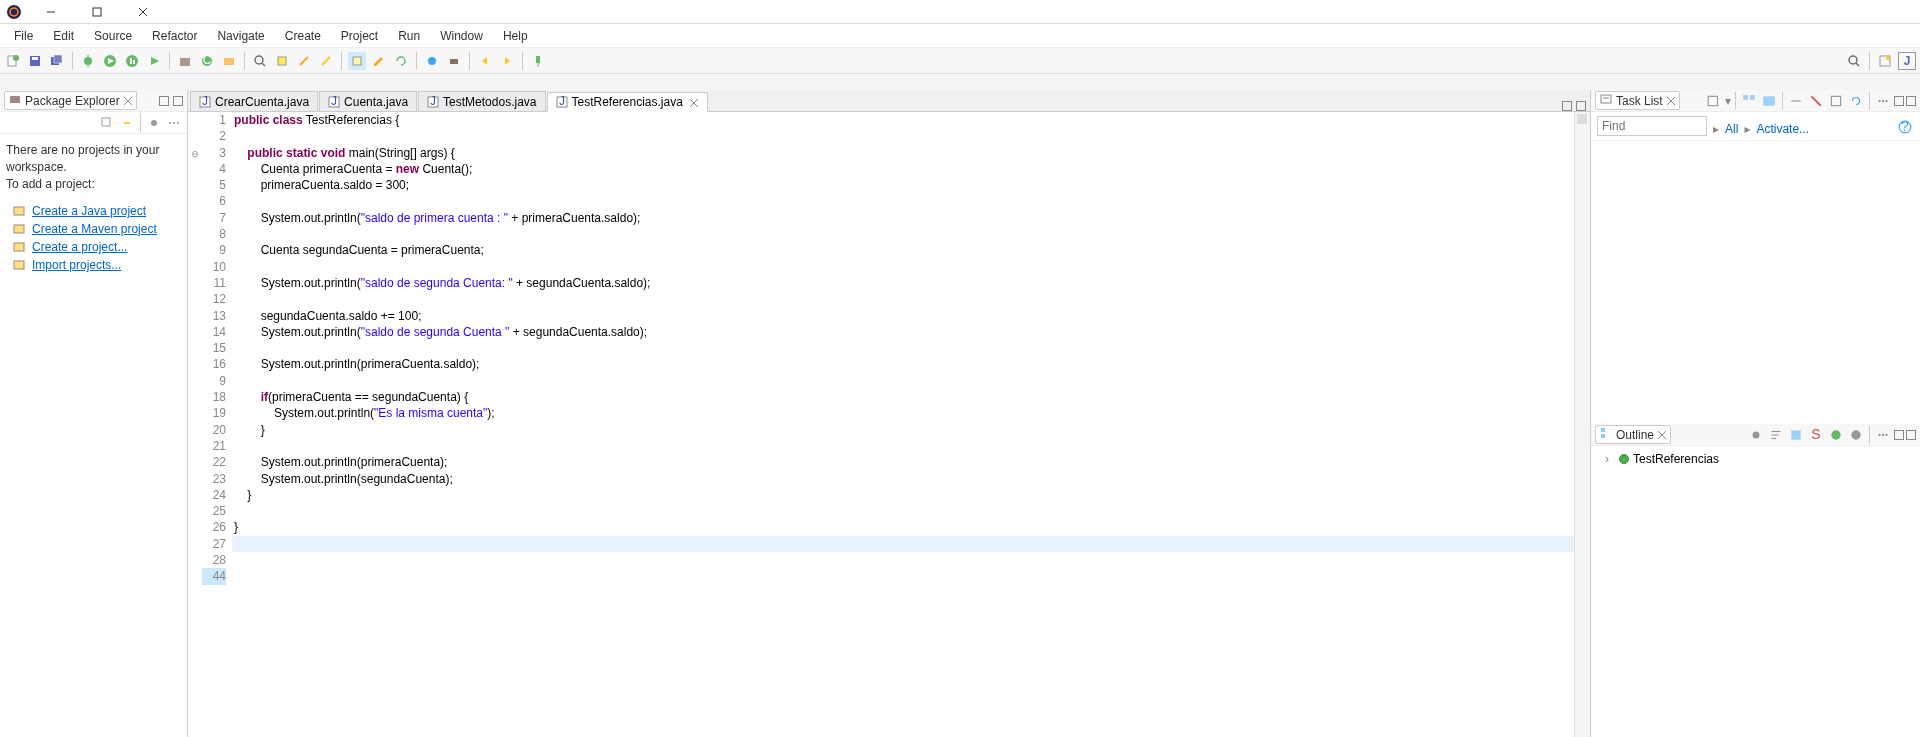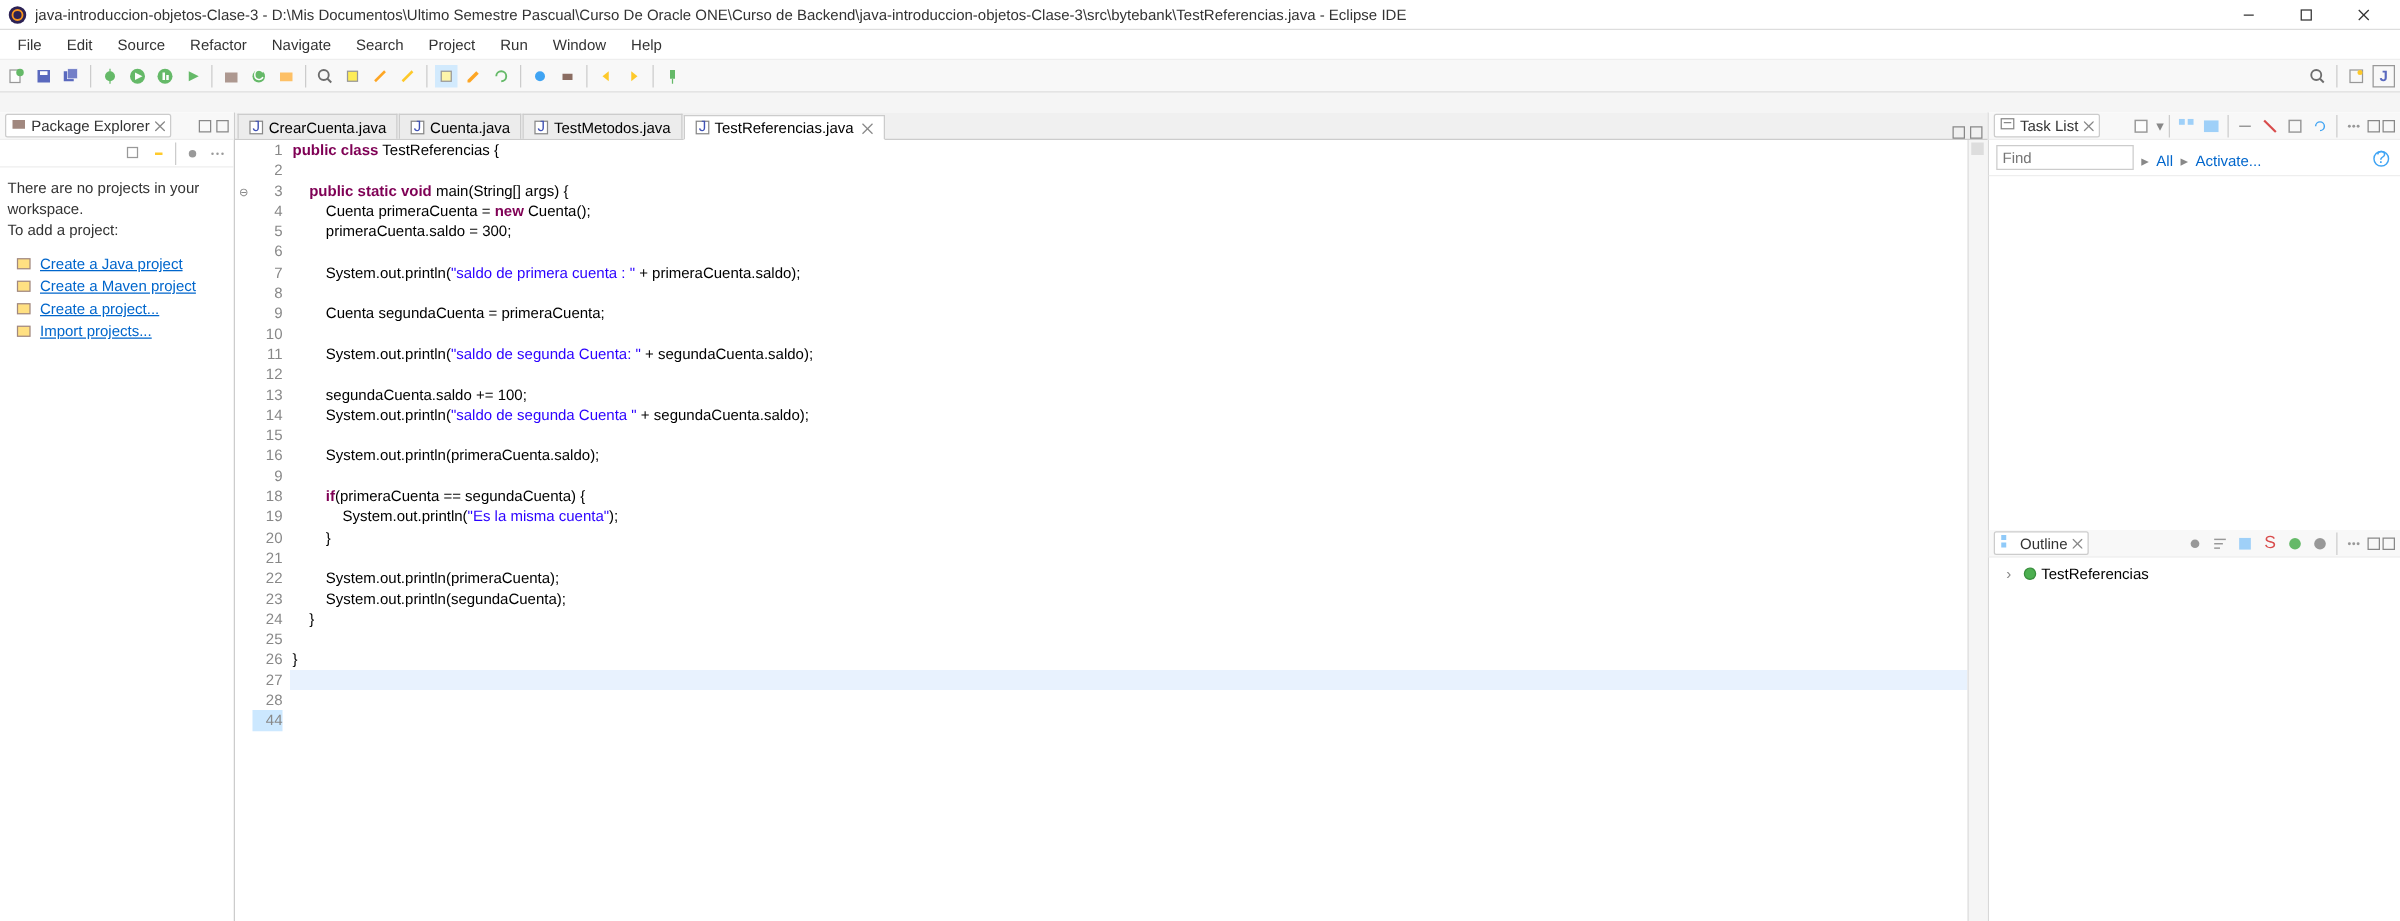--- a/index.html
+++ b/index.html
@@ -60,21 +60,20 @@
 </head>
 <body>
 
 <div class="titlebar">
   <span class="icon">
     <svg viewBox="0 0 16 16">
         <circle cx="8" cy="8" r="7" fill="#2c2255"></circle>
         <circle cx="8" cy="8" r="4" fill="none" stroke="#f7941e" stroke-width="1.5"></circle>
       </svg>
   </span>
-  <span class="title">java-introduccion-objetos-Clase-3 - D:\Mis Documentos\Ultimo Semestre Pascual\Curso De Oracle ONE\Curso de Backend\java-introduccion-objetos-Clase-3\src\bytebank\TestReferencias.java - Eclipse IDE</span>
   <div class="win-controls">
     <div class="win-btn">
         <svg width="10" height="10">
           <line x1="1" y1="5" x2="9" y2="5" stroke="#333"></line>
         </svg>
       </div>
     <div class="win-btn">
         <svg width="10" height="10">
           <rect x="1" y="1" width="8" height="8" fill="none" stroke="#333"></rect>
         </svg>
@@ -87,21 +86,21 @@
       </div>
   </div>
 </div>
 
 <div class="menubar" id="menubar">
     <span class="menu-item">File</span>
     <span class="menu-item">Edit</span>
     <span class="menu-item">Source</span>
     <span class="menu-item">Refactor</span>
     <span class="menu-item">Navigate</span>
-    <span class="menu-item">Search</span>
+    <span class="menu-item">Create</span>
     <span class="menu-item">Project</span>
     <span class="menu-item">Run</span>
     <span class="menu-item">Window</span>
     <span class="menu-item">Help</span>
   </div>
 
 <div class="toolbar">
   <span class="tool-btn">
       <svg viewBox="0 0 14 14">
         <rect x="2" y="2" width="8" height="10" fill="#fff" stroke="#888"></rect>

